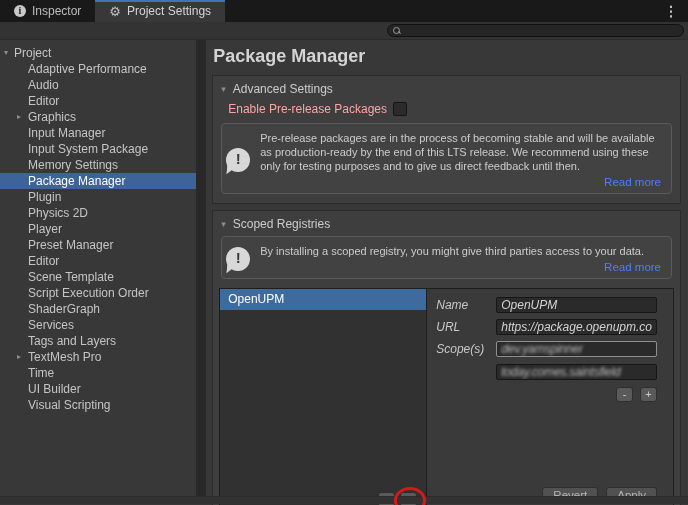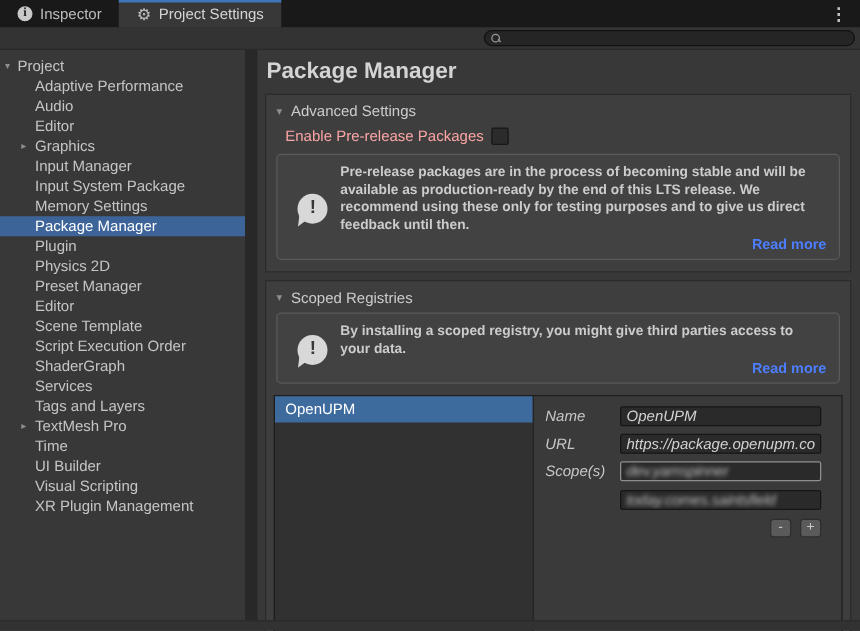--- a/index.html
+++ b/index.html
@@ -40,21 +40,21 @@
 
   
   .main{flex:1;padding:4px 7px 0 6px;position:relative;}
   .title{font-size:18px;font-weight:bold;color:#d4d4d4;margin:2px 0 8px 1px;}
   .section{background:#3e3e3e;border:1px solid #2b2b2b;margin-bottom:6px;}
   .sec-head{display:flex;align-items:center;gap:7px;padding:6px 8px 5px 8px;color:#cccccc;}
   .tri{font-size:9px;color:#8e8e8e;line-height:1;}
   .chk-row{display:flex;align-items:center;padding:1px 8px 7px 15px;color:#fca5a5;}
   .checkbox{width:14px;height:14px;background:#2b2b2b;border:1px solid #161616;border-radius:2px;margin-left:6px;}
   .helpbox{margin:0 8px 9px 8px;background:#424242;border:1px solid #5a5a5a;border-radius:4px;
-      padding:7px 10px 5px 16px;display:flex;gap:10px;font-weight:bold;}
+      padding:7px 10px 5px 4px;display:flex;gap:10px;}
   .help-icon{width:24px;height:24px;background:#d8d8d8;border-radius:50%;position:relative;flex:0 0 24px;align-self:center;}
   .help-icon::before{content:"!";position:absolute;left:0;right:0;top:2px;text-align:center;
       color:#383838;font-weight:bold;font-size:15px;}
   .help-icon::after{content:"";position:absolute;left:1px;bottom:-3px;border:5px solid transparent;
       border-top-color:#d8d8d8;border-left-color:#d8d8d8;transform:rotate(8deg);}
   .help-body{flex:1;display:flex;flex-direction:column;}
   .help-text{font-size:11px;line-height:14px;color:#cccccc;}
   .readmore{align-self:flex-end;color:#4c7eff;font-size:11.5px;margin-top:3px;cursor:pointer;}
 
   
@@ -138,20 +138,23 @@
         <div class="tree-item sel">
           <span class="lbl">Package Manager</span>
         </div>
         <div class="tree-item">
           <span class="lbl">Plugin</span>
         </div>
         <div class="tree-item">
           <span class="lbl">Physics 2D</span>
         </div>
         <div class="tree-item">
+          <span class="lbl">Player</span>
+        </div>
+        <div class="tree-item">
           <span class="lbl">Preset Manager</span>
         </div>
         <div class="tree-item">
           <span class="lbl">Editor</span>
         </div>
         <div class="tree-item">
           <span class="lbl">Scene Template</span>
         </div>
         <div class="tree-item">
           <span class="lbl">Script Execution Order</span>
@@ -170,23 +173,20 @@
           <span class="lbl">TextMesh Pro</span>
         </div>
         <div class="tree-item">
           <span class="lbl">Time</span>
         </div>
         <div class="tree-item">
           <span class="lbl">UI Builder</span>
         </div>
         <div class="tree-item">
           <span class="lbl">Visual Scripting</span>
-        </div>
-        <div class="tree-item">
-          <span class="lbl">XR Plugin Management</span>
         </div>
       </div>
 
     <div class="vdivider"></div>
 
     <div class="main">
       <div class="title">Package Manager</div>
 
       <div class="section">
         <div class="sec-head">

